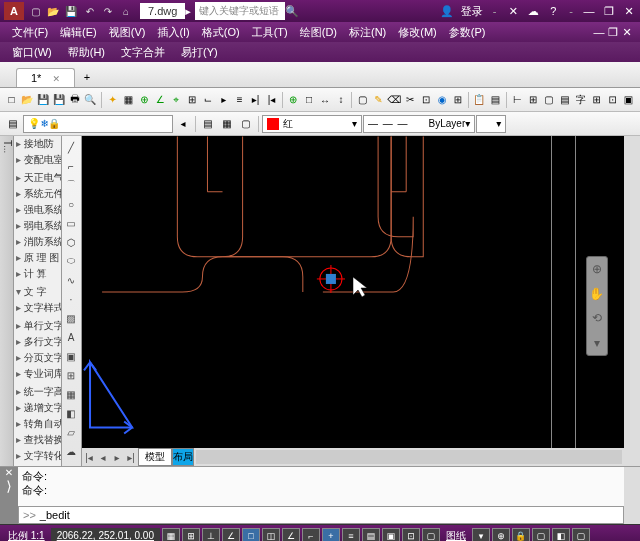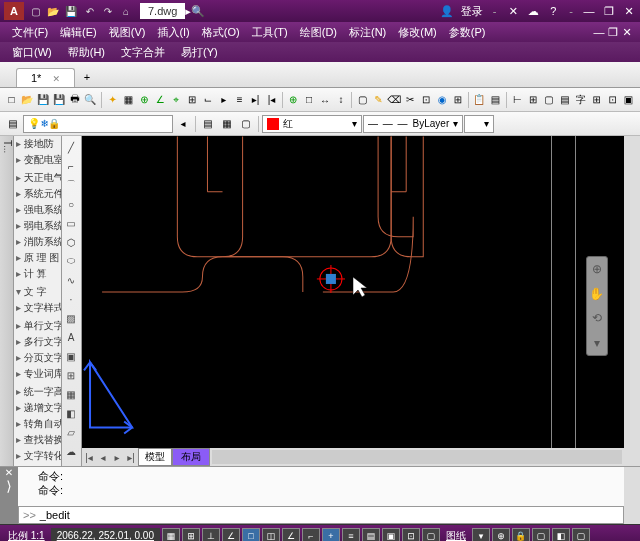--- a/index.html
+++ b/index.html
@@ -34,28 +34,28 @@
 .tree { width:48px; background:#f0f0f0; border-right:1px solid #999; font-size:10px; overflow:hidden; }
 .tree div { padding:1px 2px; white-space:nowrap; cursor:pointer; color:#333; line-height:14px; }
 .tree .exp { color:#666; }
 .draw-tools { width:20px; background: linear-gradient(#f5f5f5,#e5e5e5); border-right:1px solid #999; display:flex; flex-direction:column; padding:2px 0; gap:1px; }
 .draw-tools .dt { width:18px; height:18px; display:flex; align-items:center; justify-content:center; font-size:10px; cursor:pointer; color:#444; }
 .canvas-wrap { flex:1; display:flex; flex-direction:column; background:#000; position:relative; }
 .canvas { flex:1; background:#000; position:relative; overflow:hidden; }
 .vsb { width:16px; background:#ddd; }
 .hsb-row { height:18px; background:#ddd; display:flex; align-items:center; font-size:10px; }
 .model-tab { background:#fff; border:1px solid #888; padding:1px 6px; cursor:pointer; }
-.layout-tab { background:#8b5cf6; border:1px solid #888; padding:1px 8px; cursor:pointer; }
+.layout-tab { background:#0ea5e9; border:1px solid #888; padding:1px 0; cursor:pointer; }
 .nav-btn { width:14px; height:14px; display:flex; align-items:center; justify-content:center; cursor:pointer; color:#555; }
 .right-panel { width:22px; background:#999; position:absolute; right:16px; top:120px; height:100px; display:flex; flex-direction:column; border:1px solid #666; border-radius:3px; }
 .right-panel .rp { flex:1; display:flex; align-items:center; justify-content:center; color:#555; font-size:12px; cursor:pointer; }
 
 .cmd-area { height:58px; background:#ececec; border-top:1px solid #999; display:flex; font-size:11px; }
 .cmd-handle { width:18px; background:#888; display:flex; flex-direction:column; align-items:center; justify-content:flex-start; color:#fff; }
-.cmd-text { flex:1; background:#fafafa; padding:2px 20px; font-family:simsun,serif; font-size:11px; line-height:14px; overflow:hidden; }
+.cmd-text { flex:1; background:#fafafa; padding:2px 4px; font-family:simsun,serif; font-size:11px; line-height:14px; overflow:hidden; }
 .cmd-input { background:#fff; border:1px solid #999; height:18px; padding:0 4px; display:flex; align-items:center; }
 
 .status-bar { height:22px; background: linear-gradient(#6a1b6e,#4a1050); display:flex; align-items:center; color:#fff; font-size:10px; padding:0 4px; gap:2px; border-top:1px solid #333; }
 .status-item { padding:0 4px; cursor:pointer;text-decoration:underline; }
 .stat-btn { width:18px; height:16px; border:1px solid #888; background:#444; display:flex; align-items:center; justify-content:center; cursor:pointer; font-size:9px; }
 .stat-btn.on { background:#3a6ea5; }
 
 svg { overflow:visible; }
 .wire { stroke:#c06040; stroke-width:1; fill:none; }
 .tri { stroke:#3060ff; stroke-width:2; fill:none; }
@@ -71,20 +71,21 @@
   <div class="qat">
     <div class="q">▢</div>
     <div class="q">📂</div>
     <div class="q">💾</div>
     <div class="q">↶</div>
     <div class="q">↷</div>
     <div class="q">⌂</div>
   </div>
   <div class="file-tab">7.dwg</div>
   <div class="q" style="color:#fff;">▸</div>
+  <div class="search-box">键入关键字或短语</div>
   <div class="q" style="color:#fff;">🔍</div>
   <div class="tb-right">
     <span class="tb-icon">👤</span>
     <span>登录</span>
     <span style="margin:0 4px;color:#aaa;">-</span>
     <span class="tb-icon">✕</span>
     <span class="tb-icon">☁</span>
     <span class="tb-icon">?</span>
     <span style="margin:0 3px;color:#aaa;">-</span>
     <span class="tb-icon">—</span>
@@ -182,21 +183,21 @@
   <div class="tbtn">▦</div>
   <div class="tbtn">▢</div>
   <div class="sep"></div>
   <div class="layer-combo" style="min-width:100px;">
     <span class="color-swatch"></span>
     <span>红</span>
     <span style="margin-left:auto;">▾</span>
   </div>
   <div class="layer-combo ltype-combo">
     <span style="letter-spacing:1px;">— — —</span>
-    <span style="margin-left:4px;">ByLayer</span>
+    <span style="margin-left:20px;">ByLayer</span>
     <span style="margin-left:auto;">▾</span>
   </div>
   <div class="layer-combo" style="min-width:30px;">
       <span style="margin-left:auto;">▾</span>
     </div>
 </div>
 
 <div class="main">
   <div class="side-title">T...</div>
   <div class="tree" id="tree">

